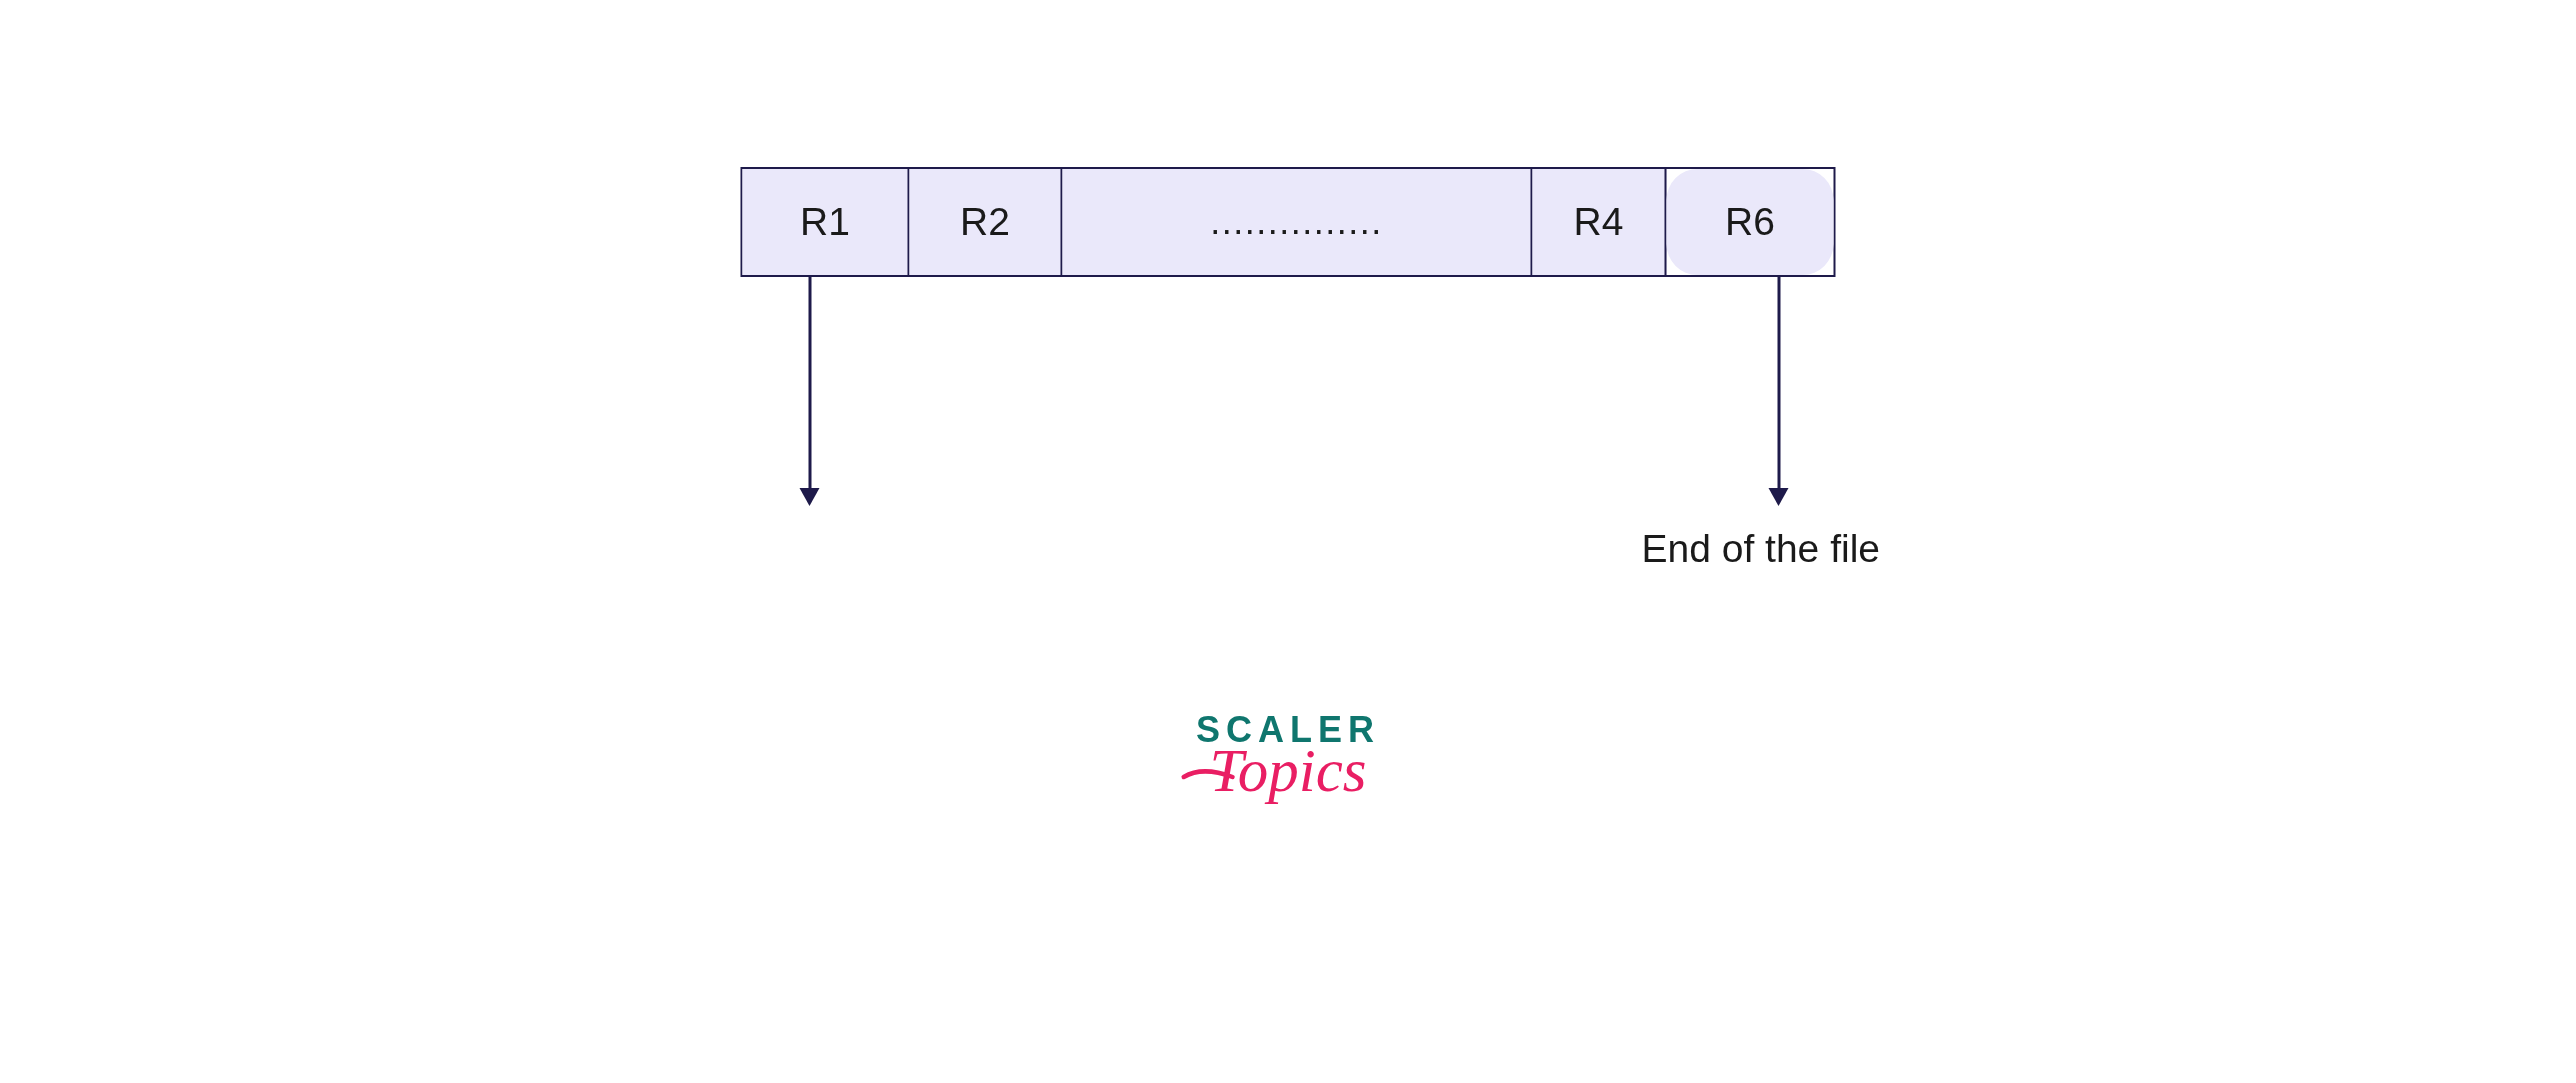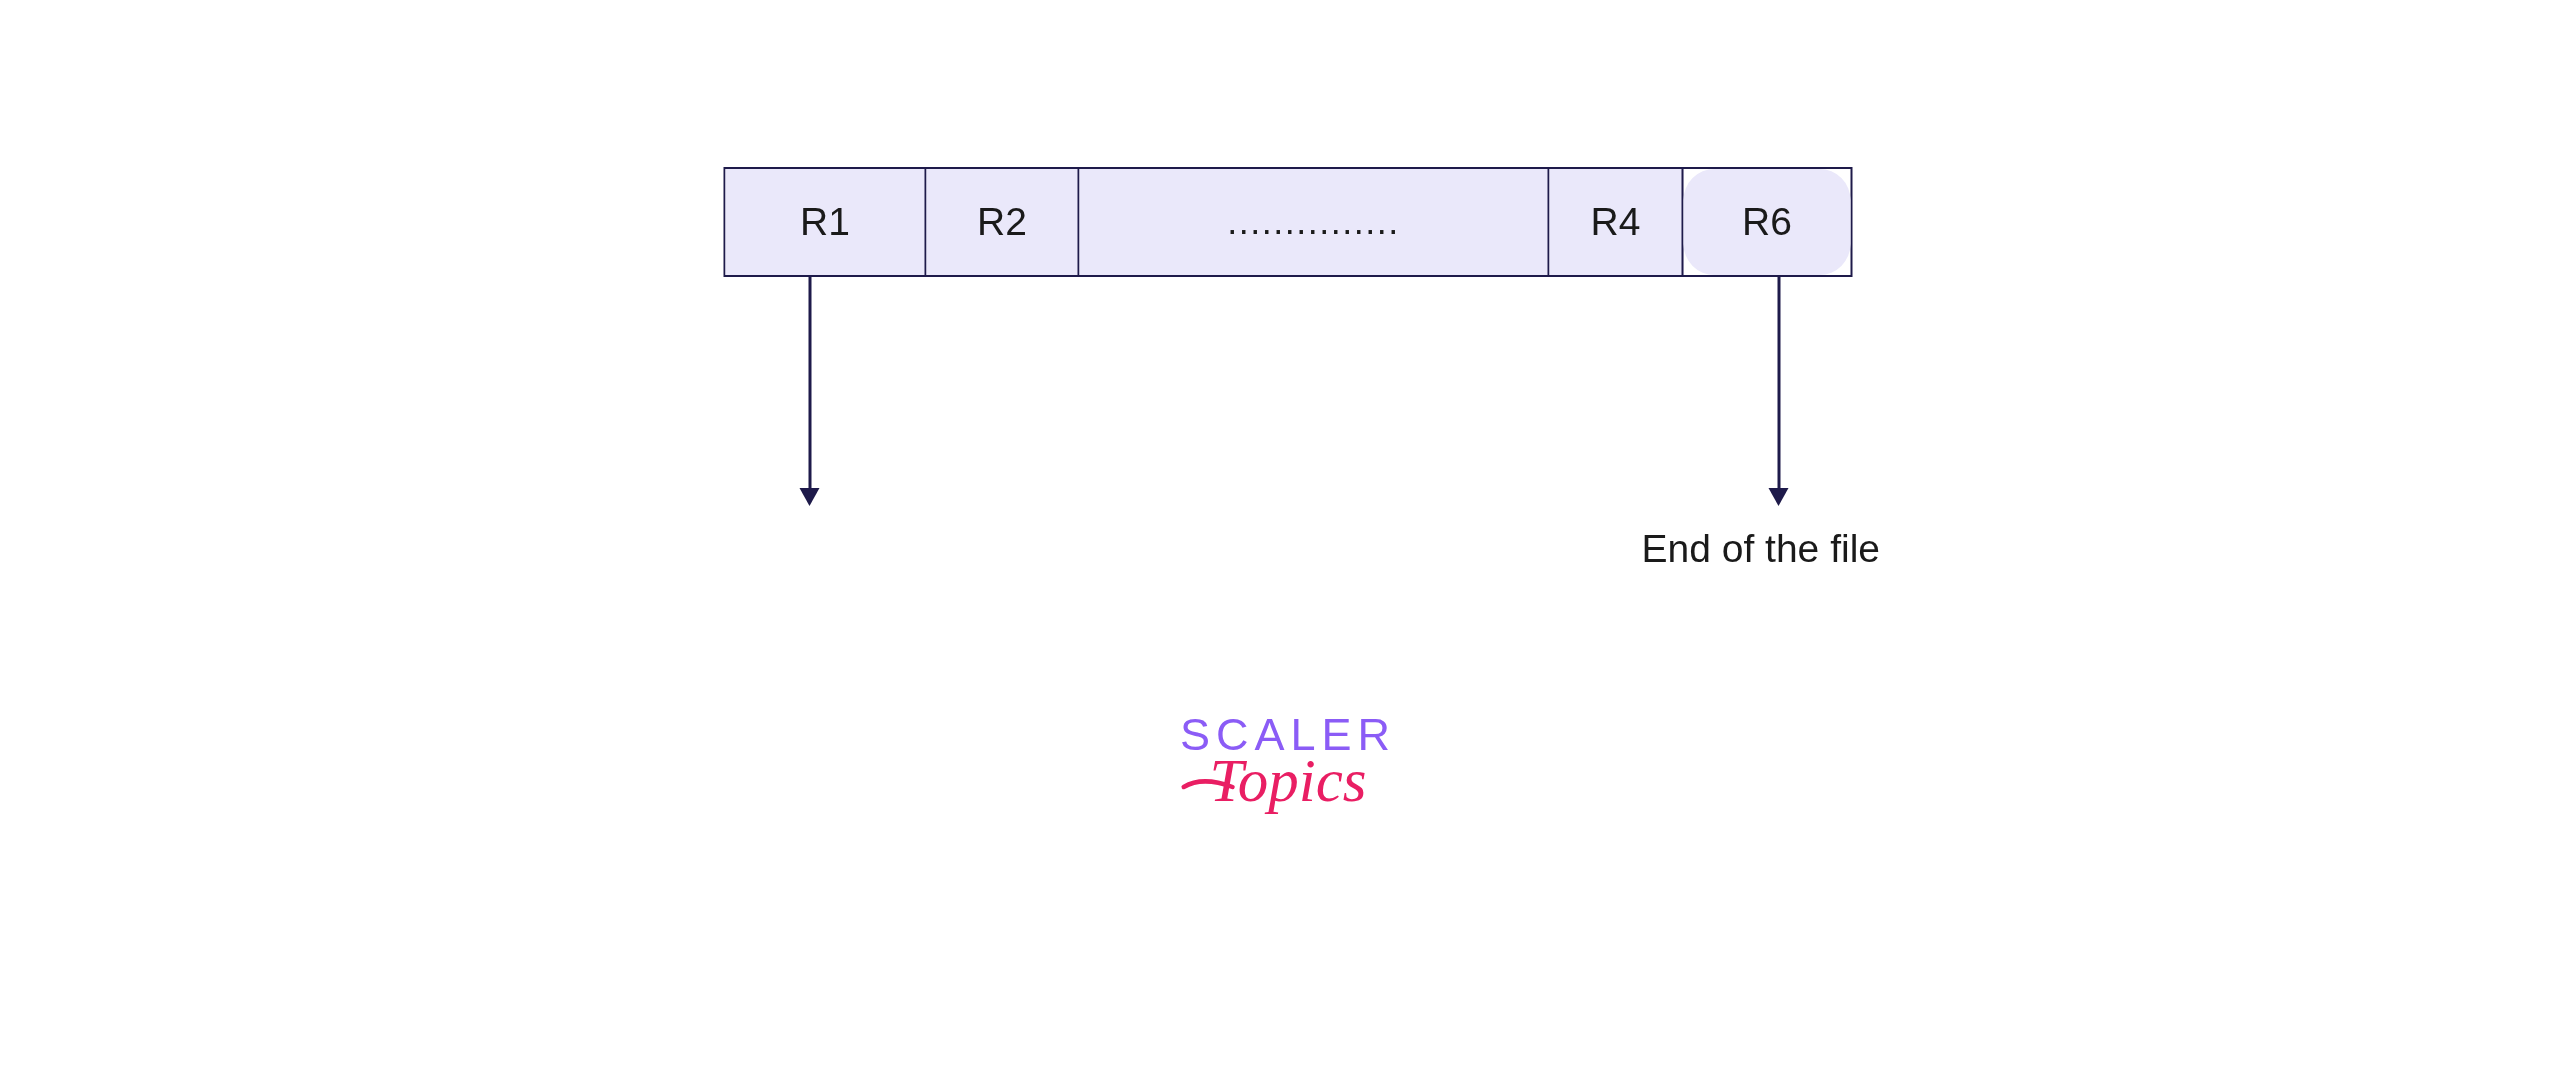--- a/index.html
+++ b/index.html
@@ -35,21 +35,21 @@
       align-items: center;
       justify-content: center;
       font-size: 39px;
       color: #1a1a1a;
       font-weight: 400;
     }
     .cell:last-child {
       border-right: none;
       border-radius: 31px;
     }
-    .cell-r1 { width: 201px; }
+    .cell-r1 { width: 167px; }
     .cell-r2 { width: 153px; }
     .cell-dots { width: 470px; font-size: 36px; letter-spacing: 1.5px; }
     .cell-r4 { width: 134px; }
     .cell-r6 { width: 167px; }
     
     .arrows-container {
       position: relative;
       width: 1141px;
       height: 242px;
     }
@@ -97,23 +97,23 @@
       left: 924px;
     }
     
     .logo-container {
       margin-top: 121px;
       display: flex;
       flex-direction: column;
       align-items: center;
     }
     .logo-scaler {
-      font-size: 45px;
-      font-weight: 400;
-      color: #8b5cf6;
+      font-size: 36px;
+      font-weight: 700;
+      color: #0f766e;
       letter-spacing: 6px;
       font-family: Arial, sans-serif;
     }
     .logo-topics {
       font-size: 61px;
       color: #e91e63;
       font-style: italic;
       font-family: 'Brush Script MT', cursive;
       font-weight: 400;
       margin-top: -15px;

